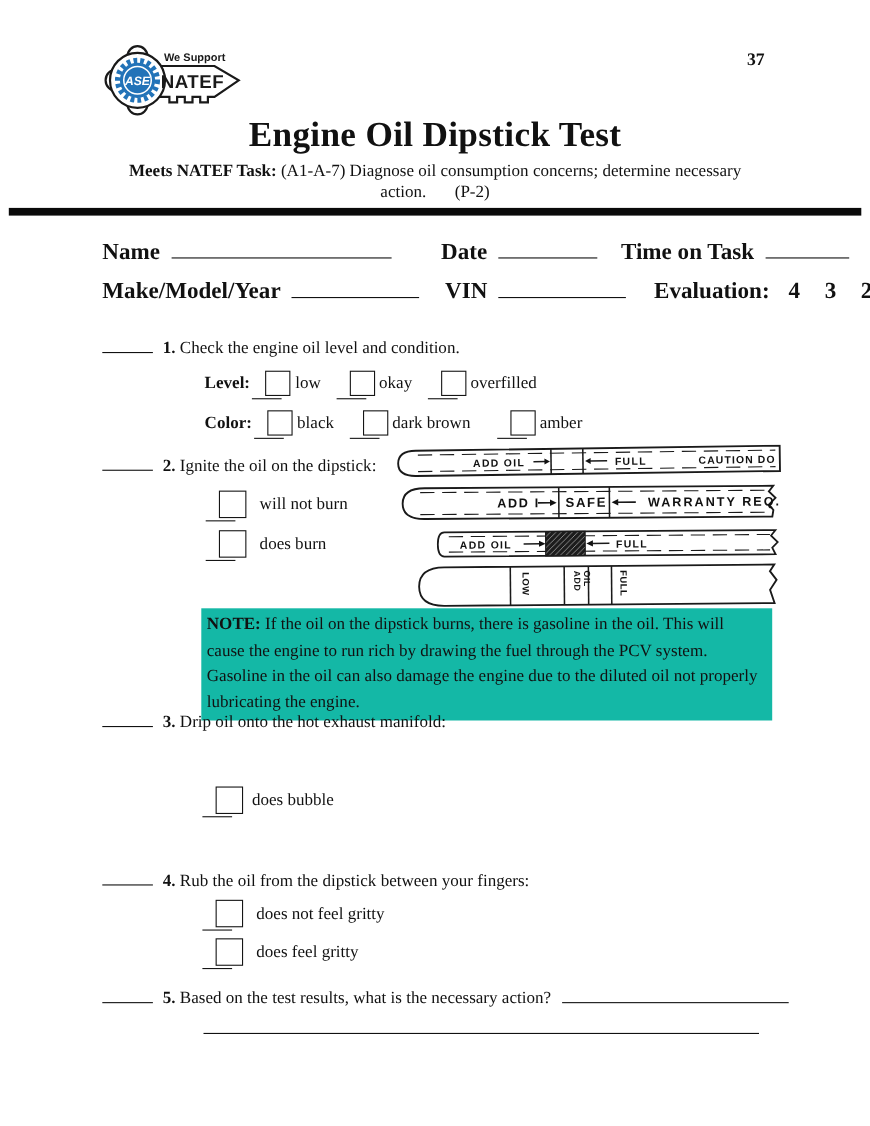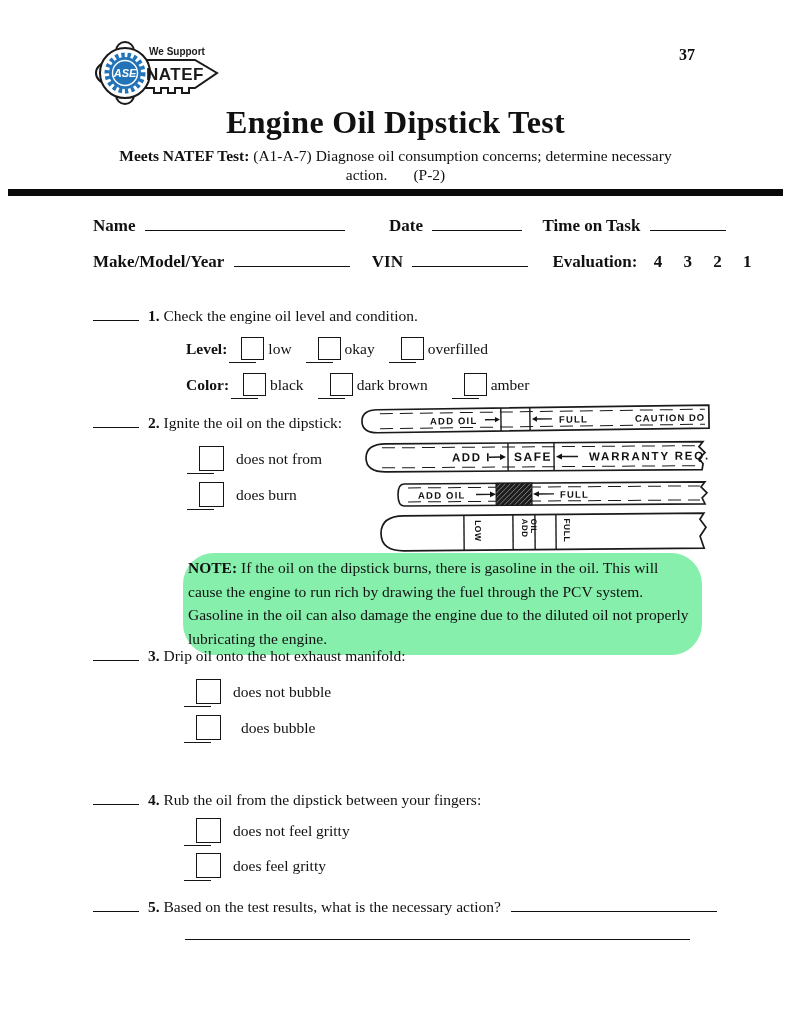--- a/index.html
+++ b/index.html
@@ -11,38 +11,37 @@
   .abs { position:absolute; }
   .b { font-weight:bold; }
   .center { width:100%; text-align:center; }
   .title { font-size:32px; font-weight:bold; letter-spacing:0.3px; }
   .sub { font-size:15.5px; }
   .rule { background:#0a0a0a; height:7px; }
   .blank {
     display:inline-block; border-bottom:1.7px solid #111;
     height:14px; vertical-align:baseline;
   }
-  .row { font-size:17px; white-space:nowrap; }
+  .row { font-size:21px; white-space:nowrap; }
   .qline { font-size:15.5px; white-space:nowrap; }
   .q-blank { width:46px; margin-right:9px; }
   .cbrow { display:flex; align-items:center; font-size:15.5px; }
   .cbx {
     position:relative; display:inline-block; width:21px; height:21px;
     border:1.7px solid #151515; background:#fff; flex:0 0 auto;
   }
   .cbx::before {
     content:""; position:absolute; left:-13px; bottom:-4px; width:27px;
     border-bottom:1.7px solid #151515;
   }
   .opt-label { margin-left:4px; }
   .optgap { margin-left:26px; }
   .note {
-    background:#86efac; font-size:15.5px; line-height:23.5px;
+    background:#14b8a6; font-size:15.5px; line-height:23.5px;
     padding:3px 6px 5px 5px;
-    border-radius:31px;
   }
   .pagenum { font-size:16px; font-weight:bold; }
   svg text { user-select:none; }
 </style>
 </head>
 <body>
 
 <div class="page">
 
   <div class="abs" style="left:93px; top:40px; width:132px; height:66px;">
@@ -65,21 +64,21 @@
 
       <text x="84" y="15" text-anchor="middle" fill="#1a1a1a" font-weight="bold" font-size="10" font-family="Liberation Sans, sans-serif">We Support</text>
       <text x="82" y="40" text-anchor="middle" fill="#1a1a1a" font-weight="bold" font-size="17" letter-spacing="0.5" font-family="Liberation Sans, sans-serif">NATEF</text>
     </svg>
   </div>
 
   <div class="abs pagenum" style="left:679px; top:46px;">37</div>
 
   <div class="abs center title" style="top:104px;">Engine Oil Dipstick Test</div>
   <div class="abs center sub" style="top:147px;">
-    <span class="b">Meets NATEF Test:</span>
+    <span class="b">Meets NATEF Task:</span>
     <span>(A1-A-7)</span>
     <span>Diagnose oil consumption concerns; determine necessary</span>
   </div>
   <div class="abs center sub" style="top:166px;">
     <span>action.</span>
     <span style="margin-left:22px;">(P-2)</span>
   </div>
 
   <div class="abs rule" style="left:8px; top:189px; width:775px;"></div>
 
@@ -129,21 +128,21 @@
     <span class="opt-label">overfilled</span>
   </div>
 
   <div class="abs qline" style="left:93px; top:413px;">
     <span class="blank q-blank"></span><span class="b">2.</span>
     <span>Ignite the oil on the dipstick:</span>
   </div>
 
   <div class="abs cbrow" style="left:199px; top:446px;">
     <span class="cbx" style="width:23px;height:23px;"></span>
-    <span class="opt-label" style="margin-left:12px;">does not from</span>
+    <span class="opt-label" style="margin-left:12px;">will not burn</span>
   </div>
   <div class="abs cbrow" style="left:199px; top:482px;">
     <span class="cbx" style="width:23px;height:23px;"></span>
     <span class="opt-label" style="margin-left:12px;">does burn</span>
   </div>
 
   <div class="abs" style="left:356px; top:404px; width:435px; height:152px;">
     <svg width="435" height="152" viewBox="0 0 435 152">
       <defs>
         <pattern id="hatch" width="5" height="5" patternUnits="userSpaceOnUse">
@@ -214,27 +213,23 @@
   <div class="abs note" style="left:183px; top:553px; width:508px;">
     <span class="b">NOTE:</span>
     <span>If the oil on the dipstick burns, there is gasoline in the oil.  This will cause the engine to run rich by drawing the fuel through the PCV system.  Gasoline in the oil can also damage the engine due to the diluted oil not properly lubricating the engine.</span>
   </div>
 
   <div class="abs qline" style="left:93px; top:646px;">
     <span class="blank q-blank"></span><span class="b">3.</span>
     <span>Drip oil onto the hot exhaust manifold:</span>
   </div>
 
-  <div class="abs cbrow" style="left:196px; top:679px;">
-    <span class="cbx" style="width:23px;height:23px;"></span>
-    <span class="opt-label" style="margin-left:12px;">does not bubble</span>
-  </div>
   <div class="abs cbrow" style="left:196px; top:715px;">
     <span class="cbx" style="width:23px;height:23px;"></span>
-    <span class="opt-label" style="margin-left:20px;">does bubble</span>
+    <span class="opt-label" style="margin-left:8px;">does bubble</span>
   </div>
 
 
   <div class="abs qline" style="left:93px; top:790px;">
     <span class="blank q-blank"></span><span class="b">4.</span>
     <span>Rub the oil from the dipstick between your fingers:</span>
   </div>
 
   <div class="abs cbrow" style="left:196px; top:853px;">
     <span class="cbx" style="width:23px;height:23px;"></span>

